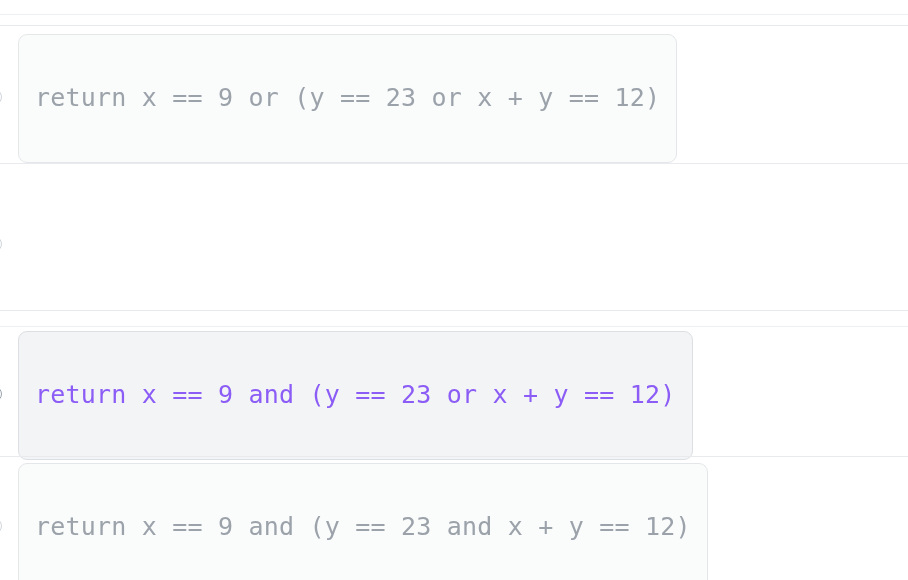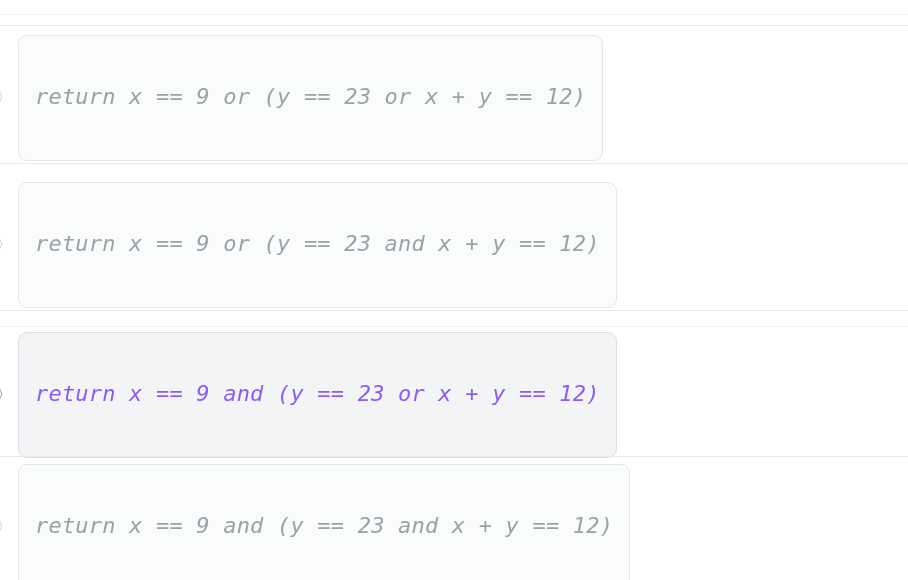--- a/index.html
+++ b/index.html
@@ -84,27 +84,26 @@
     padding: 14px 16px 16px 16px;
     border: 1px solid #e4e7ea;
     border-radius: 9px;
     background: #fafbfb;
     box-sizing: border-box;
     display: inline-block;
     white-space: pre;
   }
   .code-text {
     font-family: "DejaVu Sans Mono", "Liberation Mono", monospace;
-    font-size: 22px;
+    font-size: 25px;
     line-height: 1;
     letter-spacing: 0.2px;
     color: #9ba2aa;
     white-space: pre;
     display: block;
-    font-style: italic;
   }
 
   .option-row.selected .code-box {
     background: #f3f4f5;
     border-color: #dcdfe3;
   }
   .option-row.selected .code-text {
     color: #8b5cf6;
   }
 </style>
@@ -124,23 +123,20 @@
       <span class="code-text">return x == 9 or (y == 23 or x + y == 12)</span>
     </div>
   </div>
 
   <div class="rule" style="top:163px;"></div>
 
   <div class="option-row" style="top:180px; height:130px;">
     <div class="radio-wrap">
       <span class="radio"></span>
     </div>
-    <div class="code-box">
-      <span class="code-text">return x == 9 or (y == 23 and x + y == 12)</span>
-    </div>
   </div>
 
   <div class="rule" style="top:310px;"></div>
   <div class="rule faint" style="top:326px;"></div>
 
   <div class="option-row selected" style="top:330px; height:130px;">
     <div class="radio-wrap">
       <span class="radio"></span>
     </div>
     <div class="code-box">

